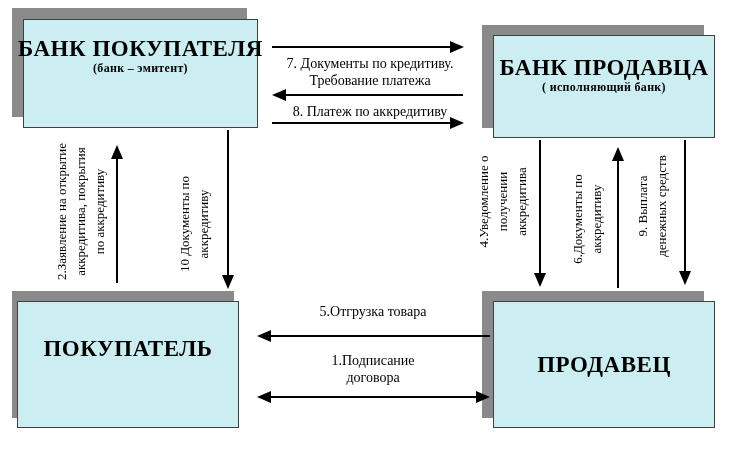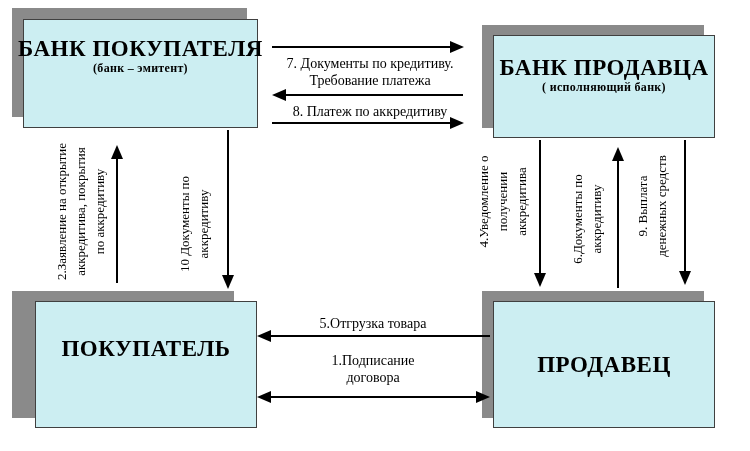--- a/index.html
+++ b/index.html
@@ -42,21 +42,21 @@
   <div class="node" style="left:23px;top:19px;width:235px;height:109px;padding-bottom:30px">
     <div class="node-title">БАНК ПОКУПАТЕЛЯ</div>
     <div class="node-subtitle">(банк – эмитент)</div>
   </div>
 
   <div class="node" style="left:493px;top:35px;width:222px;height:103px;padding-bottom:19px">
     <div class="node-title">БАНК ПРОДАВЦА</div>
     <div class="node-subtitle">( исполняющий банк)</div>
   </div>
 
-  <div class="node" style="left:35px;top:301px;width:222px;height:127px;padding-bottom:32px">
+  <div class="node" style="left:17px;top:301px;width:222px;height:127px;padding-bottom:32px">
     <div class="node-title">ПОКУПАТЕЛЬ</div>
   </div>
 
   <div class="node" style="left:493px;top:301px;width:222px;height:127px;">
     <div class="node-title">ПРОДАВЕЦ</div>
   </div>
 
   <div>
     <div class="hline" style="left:272px;top:46px;width:178px"></div>
     <div class="ah ah-right" style="left:450px;top:41px"></div>
@@ -115,21 +115,21 @@
 
   <div class="vlabel" style="left:587px;top:187px;width:130px;height:38px">
     <div>9. Выплата</div>
     <div>денежных средств</div>
   </div>
   <div>
     <div class="vline" style="left:684px;top:140px;height:131px"></div>
     <div class="ah ah-down" style="left:679px;top:271px"></div>
   </div>
 
-  <div class="hlabel" style="left:256px;top:316px;width:234px">5.Отгрузка товара</div>
+  <div class="hlabel" style="left:256px;top:304px;width:234px">5.Отгрузка товара</div>
   <div>
     <div class="ah ah-left" style="left:257px;top:330px"></div>
     <div class="hline" style="left:271px;top:335px;width:219px"></div>
   </div>
 
   <div class="hlabel" style="left:256px;top:353px;width:234px">1.Подписание</div>
   <div class="hlabel" style="left:256px;top:370px;width:234px">договора</div>
   <div>
     <div class="ah ah-left" style="left:257px;top:391px"></div>
     <div class="hline" style="left:271px;top:396px;width:205px"></div>

